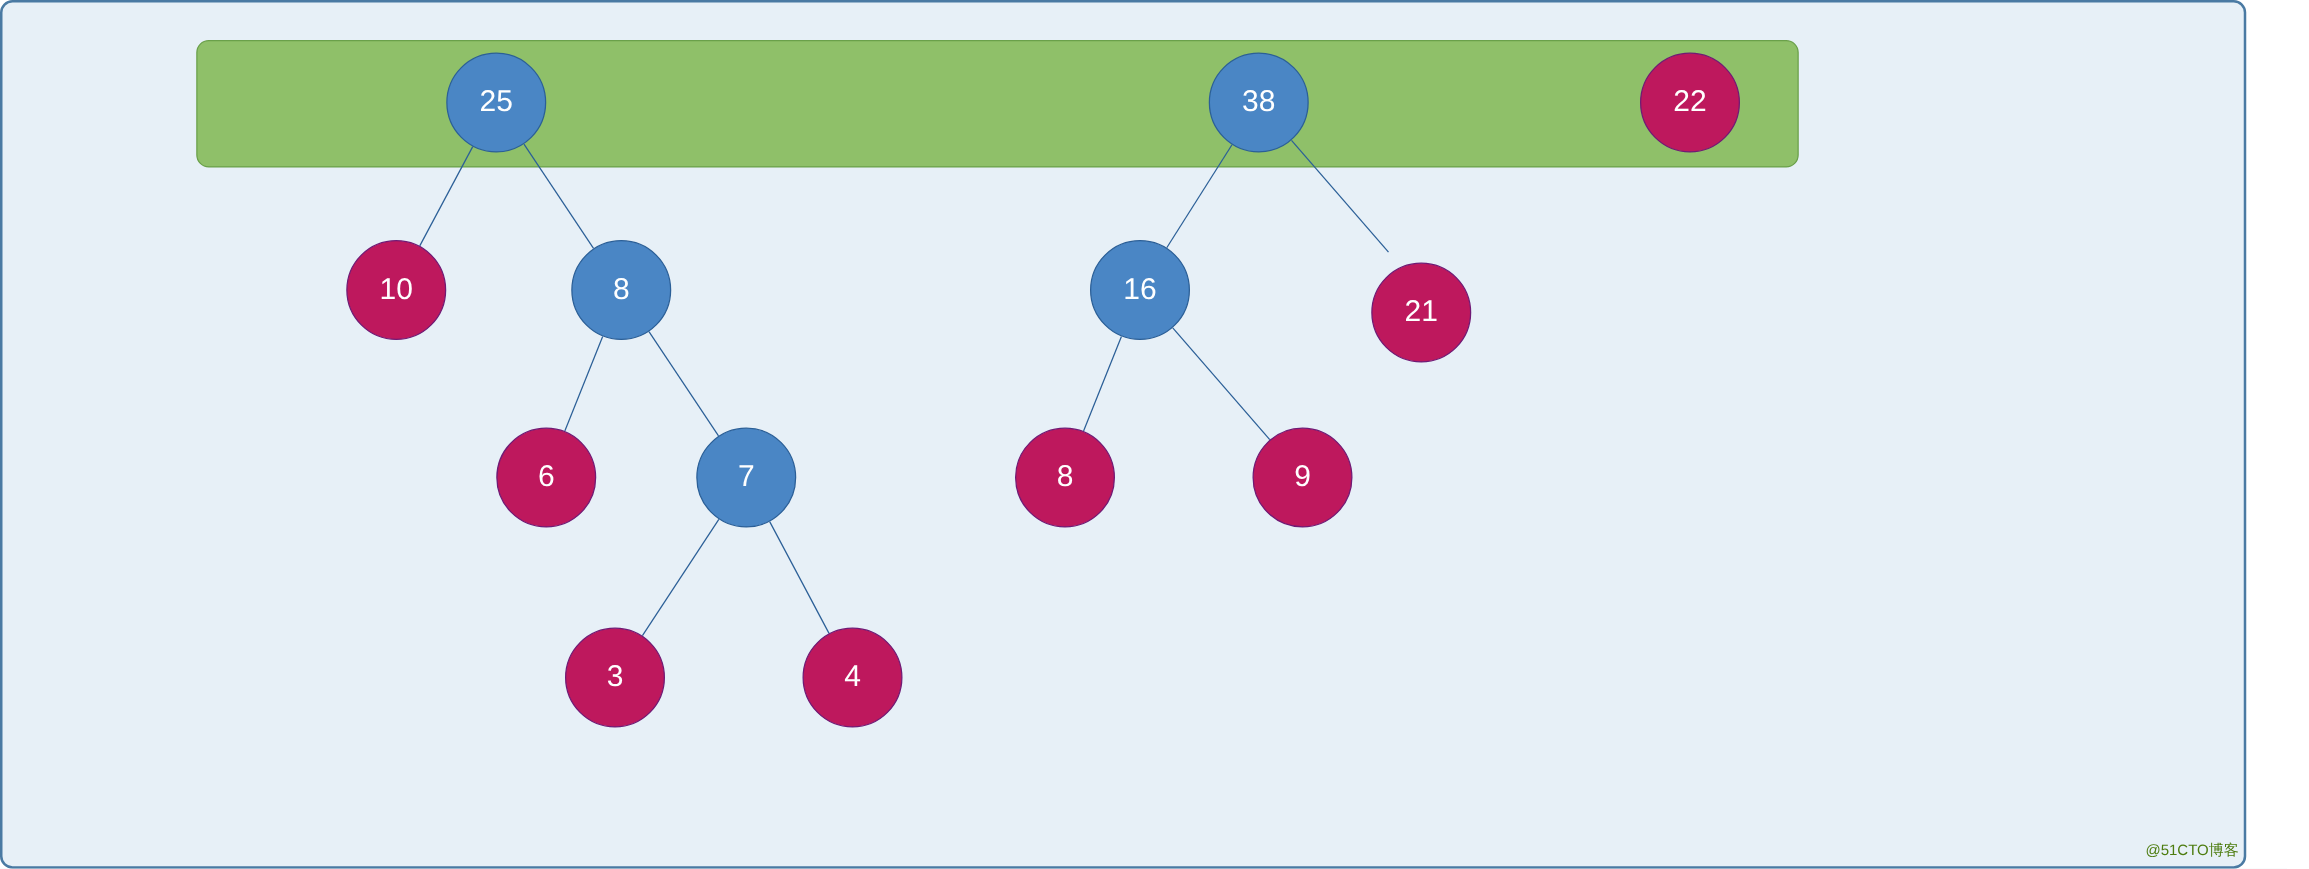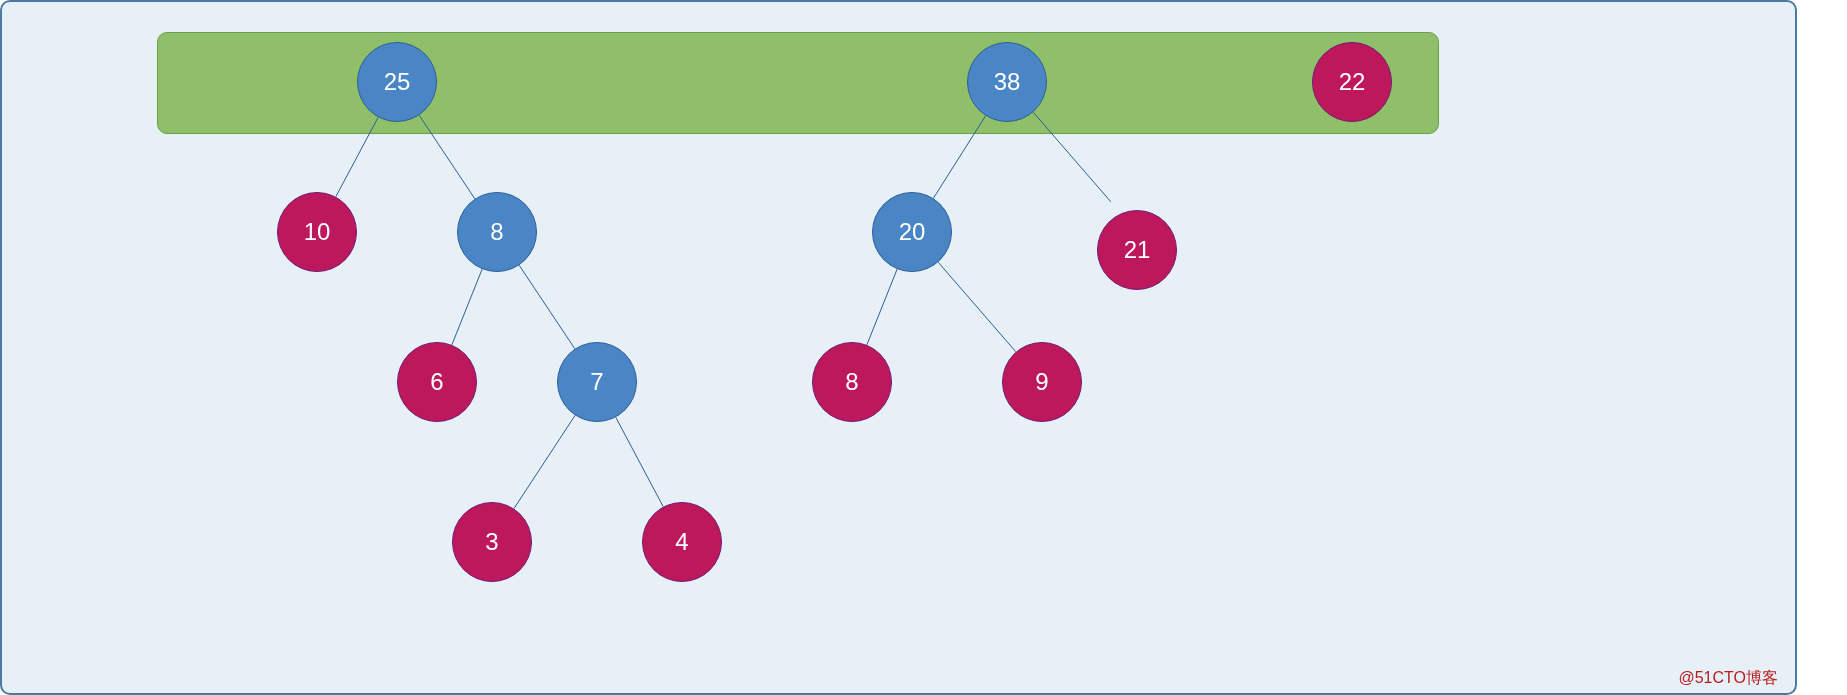--- a/index.html
+++ b/index.html
@@ -55,24 +55,24 @@
     width: 1847px;
     height: 695px;
     pointer-events: none;
   }
   svg.edges line {
     stroke: #2b5f97;
     stroke-width: 1;
   }
   .watermark {
     position: absolute;
-    right: 17px;
+    right: 4px;
     bottom: 4px;
-    font-size: 16px;
-    color: #b91c1c;
+    font-size: 12px;
+    color: #4d7c0f;
   }
 </style>
 </head>
 <body>
 
 <div class="canvas">
   <div class="band"></div>
 
   <svg class="edges">
       <line x1="376.1764705882353" y1="115.29411764705883" x2="333.8235294117647" y2="194.70588235294116"></line>
@@ -88,20 +88,20 @@
     </svg>
 
   <div class="node blue" style="left: 355px; top: 40px;">25</div>
   <div class="node orange" style="left: 275px; top: 190px;">10</div>
   <div class="node blue" style="left: 455px; top: 190px;">8</div>
   <div class="node orange" style="left: 395px; top: 340px;">6</div>
   <div class="node blue" style="left: 555px; top: 340px;">7</div>
   <div class="node orange" style="left: 450px; top: 500px;">3</div>
   <div class="node orange" style="left: 640px; top: 500px;">4</div>
   <div class="node blue" style="left: 965px; top: 40px;">38</div>
-  <div class="node blue" style="left: 870px; top: 190px;">20</div>
+  <div class="node blue" style="left: 870px; top: 190px;">16</div>
   <div class="node orange" style="left: 1095px; top: 208px;">21</div>
   <div class="node orange" style="left: 810px; top: 340px;">8</div>
   <div class="node orange" style="left: 1000px; top: 340px;">9</div>
   <div class="node orange" style="left: 1310px; top: 40px;">22</div>
 
   <div class="watermark">@51CTO博客</div>
 </div>
 
 </body></html>

